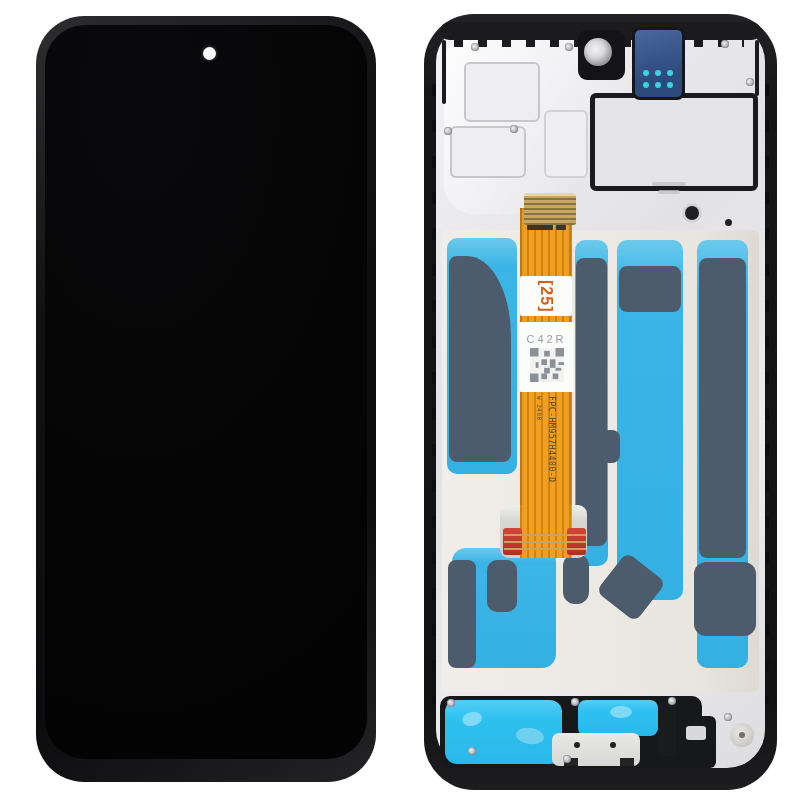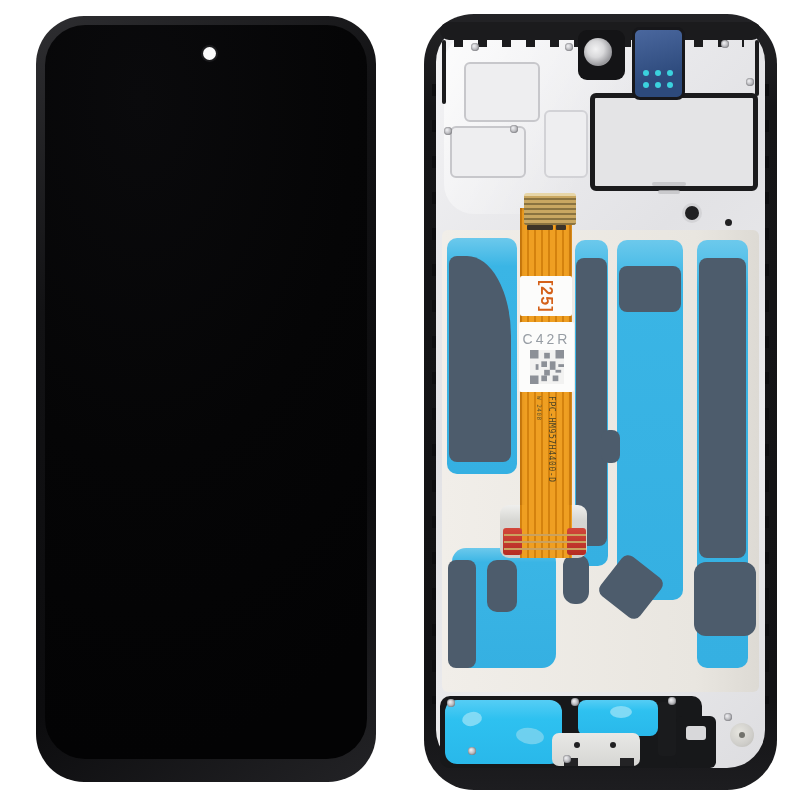--- a/index.html
+++ b/index.html
@@ -59,21 +59,21 @@
     box-shadow:inset 0 0 4px rgba(120,60,0,.5);}
   .gold-conn{left:100px;top:179px;width:52px;height:29px;border-radius:3px;
     background:repeating-linear-gradient(0deg,#8a7340 0 2px,#c9a761 2px 5px),
                repeating-linear-gradient(90deg,rgba(138,115,64,.6) 0 2px,transparent 2px 5px);
     background-color:#c2a061;border-top:3px solid #e7d6a8;}
   .print-dash{background:#3d3428;border-radius:1px;}
 
   .white-box{background:#fcfcfb;border-radius:2px;display:flex;align-items:center;justify-content:center;}
   .vtext{writing-mode:vertical-rl;text-orientation:mixed;}
   .mark25{font-weight:bold;font-size:16px;color:#d4611a;letter-spacing:1px;}
-  .codeC42R{font-size:14px;letter-spacing:3px;color:#979da4;}
+  .codeC42R{font-size:11px;letter-spacing:3px;color:#979da4;}
   .partnum{font-family:"DejaVu Sans Mono",monospace;font-size:8px;letter-spacing:.6px;color:#4b4326;}
   .batch{font-family:"DejaVu Sans Mono",monospace;font-size:6px;letter-spacing:.5px;color:#5a5130;}
 
   .end-pad{left:76px;top:491px;width:87px;height:53px;border-radius:9px;
     background:linear-gradient(180deg,#efefed,#d6d6d2 30%,#cfcfcb);}
   .red-strip{background:linear-gradient(180deg,#d2463a,#b52c22);border-radius:3px;}
   .gold-line{background:#caa15e;height:2px;}
 
   .recess{left:16px;top:682px;width:262px;height:72px;border-radius:10px;background:#17181a;}
   .blob{border-radius:50%;opacity:.85;}

